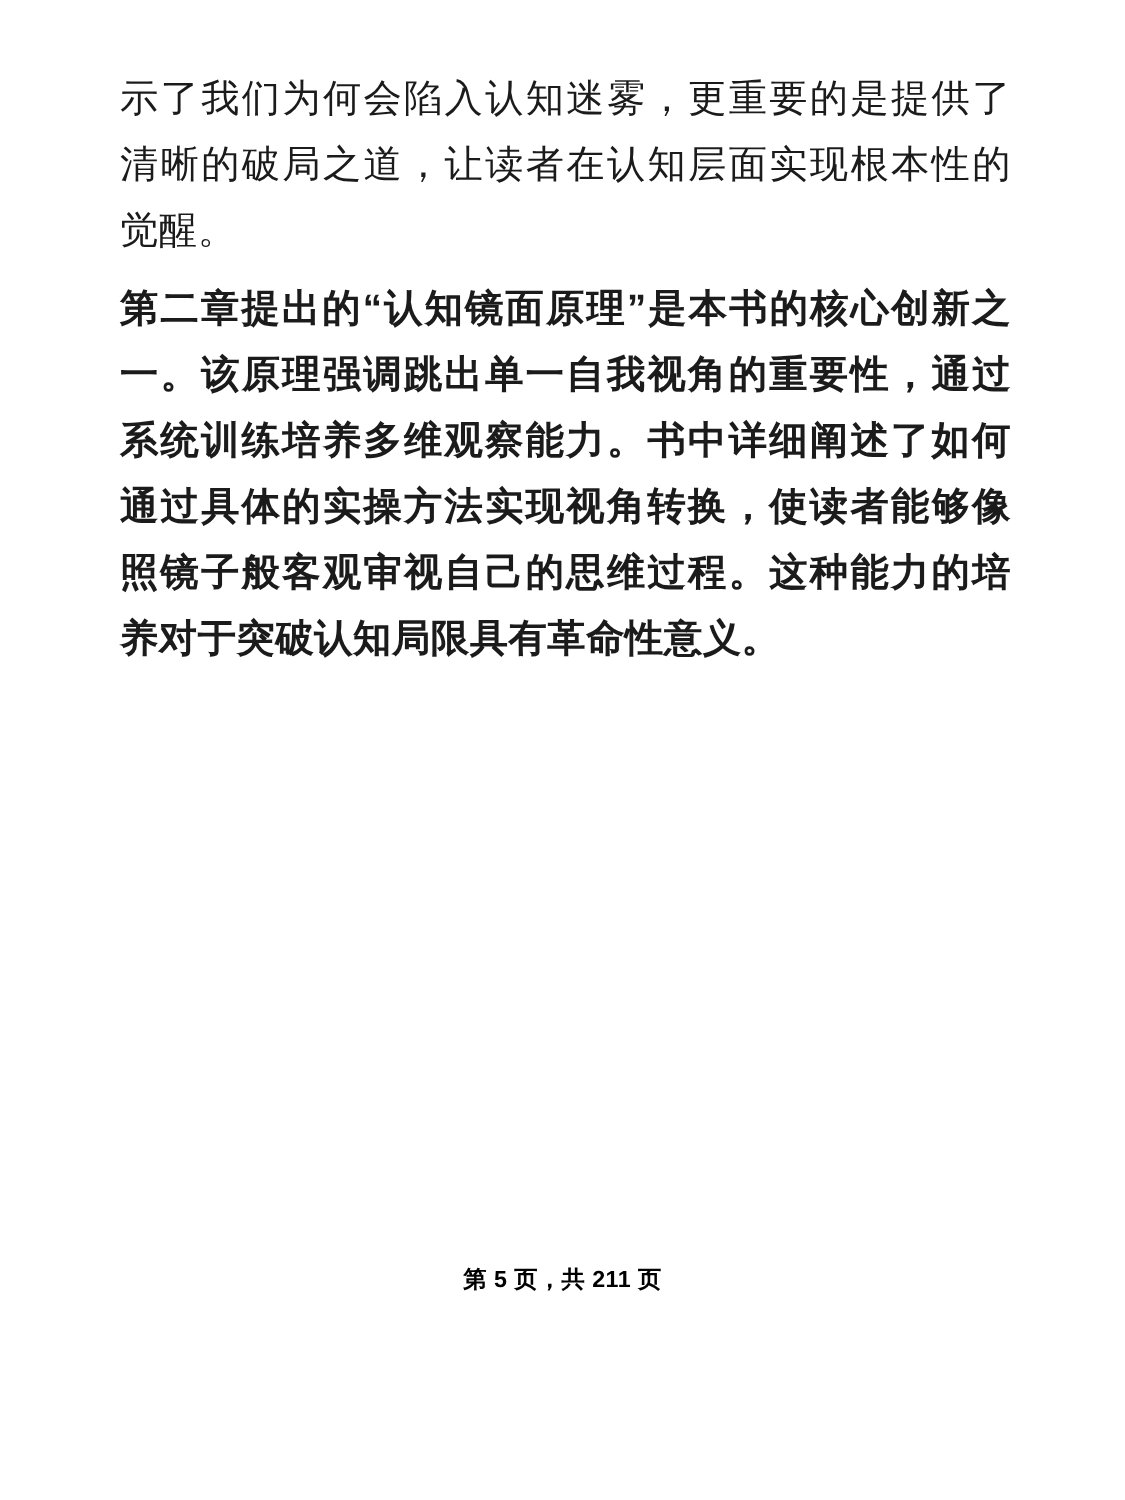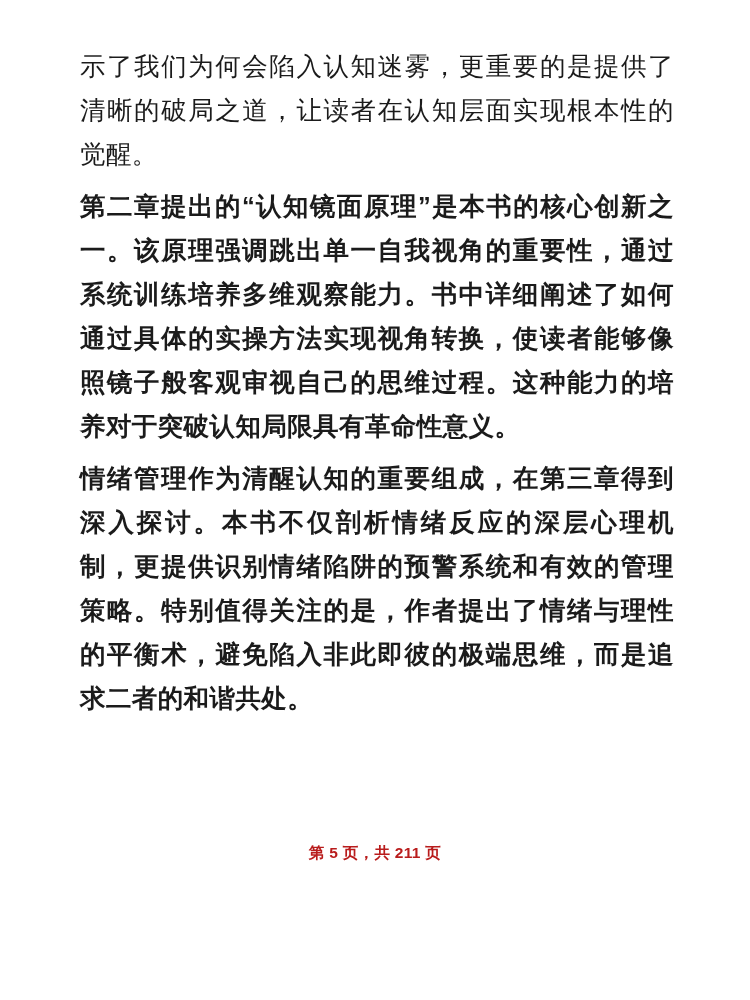--- a/index.html
+++ b/index.html
@@ -42,30 +42,29 @@
   }
   .footer {
     position: absolute;
     left: 0;
     right: 0;
     bottom: 24px;
     text-align: center;
   }
   .footer-text {
     font-size: 15.5px;
-    color: #b91c1c;
+    color: #000000;
     letter-spacing: 0.3px;
     font-weight: bold;
   }
 </style>
 </head>
 <body>
 
 <div class="page">
   <div class="content">
     <p class="para">示了我们为何会陷入认知迷雾，更重要的是提供了清晰的破局之道，让读者在认知层面实现根本性的觉醒。</p>
     <p class="para">第二章提出的“认知镜面原理”是本书的核心创新之一。该原理强调跳出单一自我视角的重要性，通过系统训练培养多维观察能力。书中详细阐述了如何通过具体的实操方法实现视角转换，使读者能够像照镜子般客观审视自己的思维过程。这种能力的培养对于突破认知局限具有革命性意义。</p>
-    <p class="para">情绪管理作为清醒认知的重要组成，在第三章得到深入探讨。本书不仅剖析情绪反应的深层心理机制，更提供识别情绪陷阱的预警系统和有效的管理策略。特别值得关注的是，作者提出了情绪与理性的平衡术，避免陷入非此即彼的极端思维，而是追求二者的和谐共处。</p>
   </div>
   <div class="footer">
     <span class="footer-text">第 5 页，共 211 页</span>
   </div>
 </div>
 
 </body></html>

